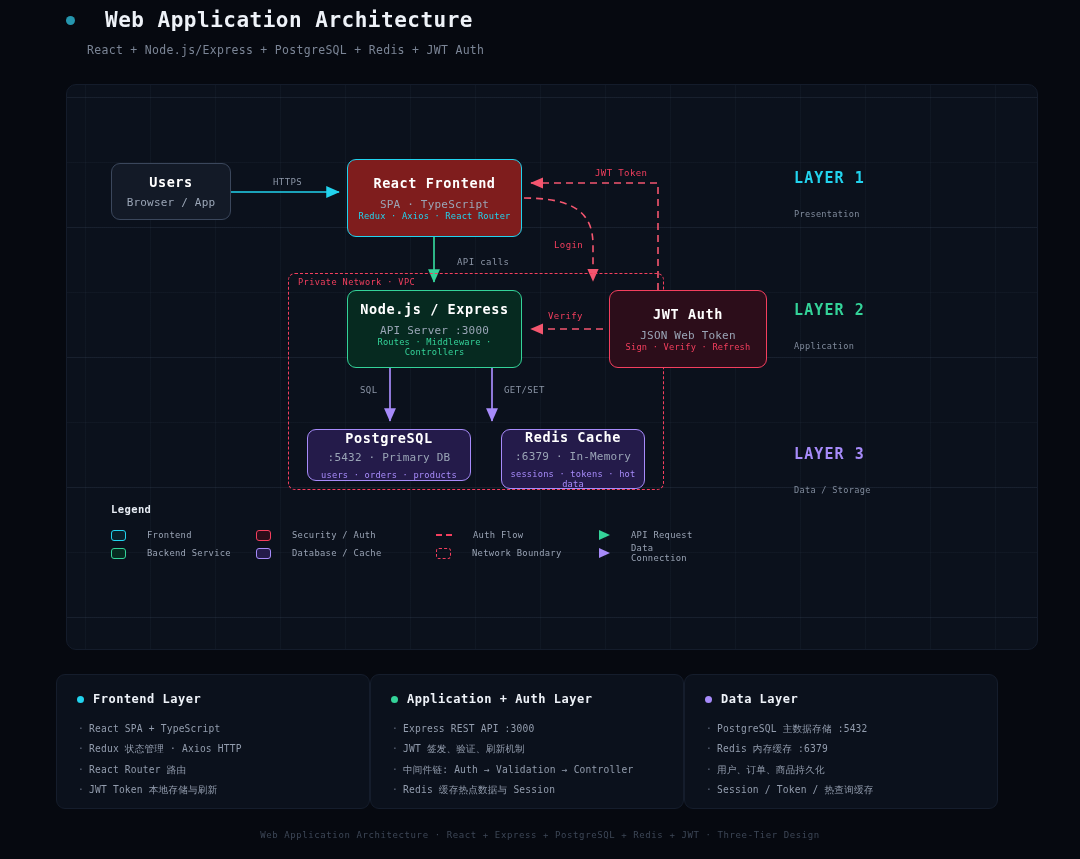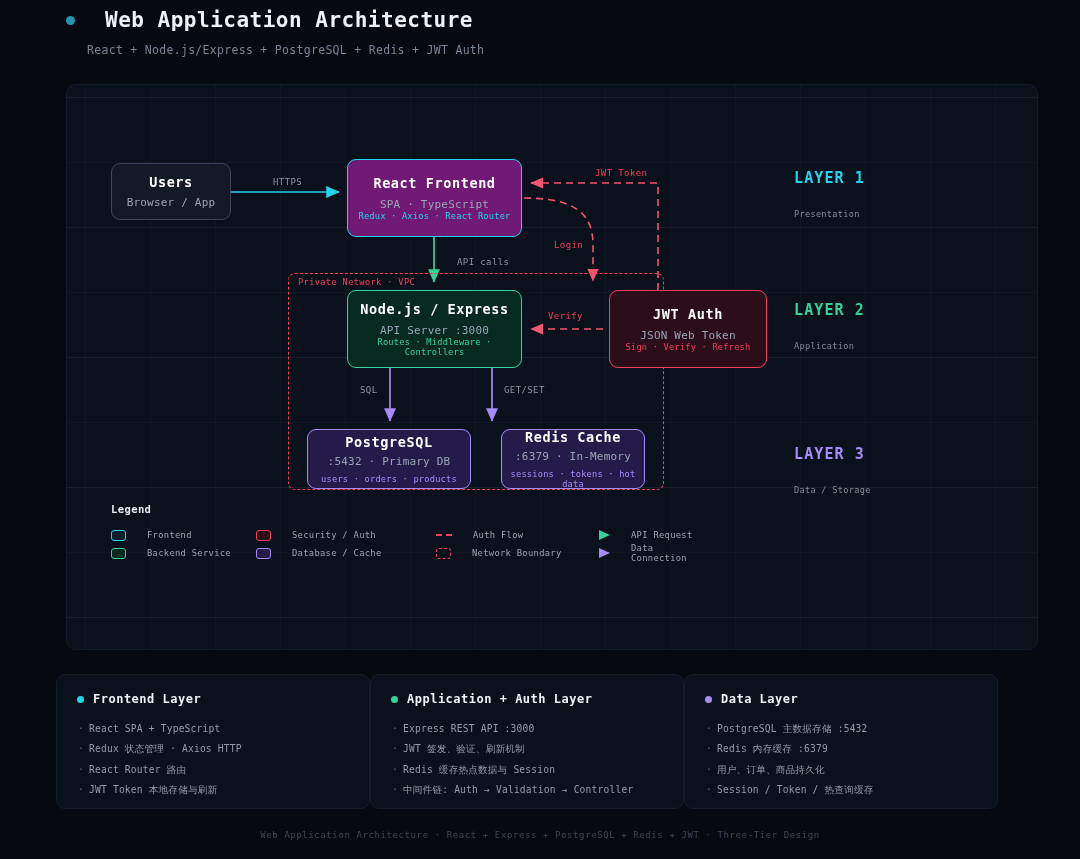--- a/index.html
+++ b/index.html
@@ -61,29 +61,29 @@
     text-align: center;
   }
   .node .n-title { font-size: 13.5px; font-weight: 700; color: #ffffff; letter-spacing: .6px; }
   .node .n-sub   { font-size: 11px; color: #9aa5b6; margin-top: 7px; letter-spacing: .2px; }
   .node .n-tags  { font-size: 8.7px; margin-top: 0; letter-spacing: .2px; }
 
   .n-users    { left: 44px;  top: 78px;  width: 120px; height: 57px;
                 background: #131a27; border-color: #3b475c; }
   .n-users .n-sub { margin-top: 6px; }
   .n-react    { left: 280px; top: 74px;  width: 175px; height: 78px;
-                background: #701a75; border-color: #22d3ee; }
+                background: #7f1d1d; border-color: #22d3ee; }
   .n-react .n-tags { color: #22d3ee; }
   .n-node     { left: 280px; top: 205px; width: 175px; height: 78px;
                 background: #062a20; border-color: #34d399; }
   .n-node .n-tags { color: #34d399; }
   .n-jwt      { left: 542px; top: 205px; width: 158px; height: 78px;
                 background: #2c0d1a; border-color: #f43f5e; }
   .n-jwt .n-tags { color: #f43f5e; }
-  .n-pg       { left: 240px; top: 344px; width: 164px; height: 60px;
+  .n-pg       { left: 240px; top: 344px; width: 164px; height: 52px;
                 background: #241b4a; border-color: #a78bfa; }
   .n-pg .n-tags { color: #a78bfa; }
   .n-pg .n-sub, .n-redis .n-sub { margin-top: 5px; }
   .n-pg .n-tags, .n-redis .n-tags { margin-top: 6px; }
   .n-redis    { left: 434px; top: 344px; width: 144px; height: 60px;
                 background: #241b4a; border-color: #a78bfa; }
   .n-redis .n-tags { color: #a78bfa; }
 
   
   .elabel {
@@ -318,22 +318,22 @@
     </div>
 
     <div class="card">
       <div class="card-head">
         <span class="card-dot" style="background:#34d399;"></span>
         <span class="card-title">Application + Auth Layer</span>
       </div>
       <ul>
         <li>Express REST API :3000</li>
         <li>JWT 签发、验证、刷新机制</li>
+        <li>中间件链: Auth → Validation → Controller</li>
         <li>Redis 缓存热点数据与 Session</li>
-        <li>中间件链: Auth → Validation → Controller</li>
       </ul>
     </div>
 
     <div class="card">
       <div class="card-head">
         <span class="card-dot" style="background:#a78bfa;"></span>
         <span class="card-title">Data Layer</span>
       </div>
       <ul>
         <li>PostgreSQL 主数据存储 :5432</li>

